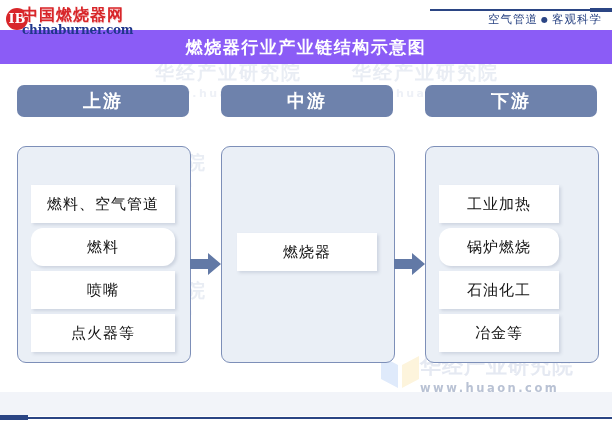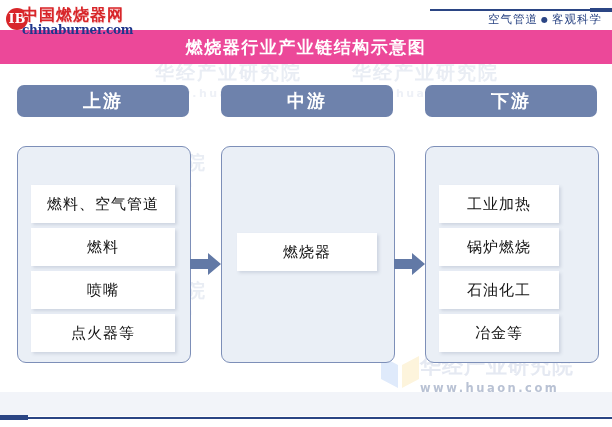--- a/index.html
+++ b/index.html
@@ -29,21 +29,21 @@
      text-shadow:0.5px 0.5px 0 #f6c9c9;}
   .logo .en{position:absolute;left:16px;top:19px;font-size:12px;font-weight:bold;color:#20368c;
      letter-spacing:-0.2px;font-family:"DejaVu Serif","Liberation Serif",serif;}
 
   .tagline-rule{position:absolute;right:0;top:9px;width:182px;height:2px;background:#2b4584;z-index:7;}
   .tagline-rule:after{content:"";position:absolute;right:0;top:-1px;width:22px;height:4px;background:#2b4584;}
   .tagline{position:absolute;right:10px;top:12px;font-size:11.5px;color:#2b4584;letter-spacing:1px;z-index:7;}
   .tagline .dot{font-size:8px;vertical-align:middle;margin:0 3px;}
 
   
-  .titlebar{position:absolute;left:0;top:30px;width:612px;height:34px;background:#ec4899;z-index:5;}
+  .titlebar{position:absolute;left:0;top:30px;width:612px;height:34px;background:#8b5cf6;z-index:5;}
   .titlebar .t{position:absolute;left:0;right:0;top:6px;text-align:center;color:#ffffff;
      font-size:17px;font-weight:bold;letter-spacing:1.5px;
      font-family:"DejaVu Sans","Liberation Sans",sans-serif;}
 
   
   .hdr{position:absolute;height:32px;border-radius:7px;background:#6e82ac;z-index:4;
        color:#fff;font-size:18px;font-weight:bold;letter-spacing:2px;
        display:flex;align-items:center;justify-content:center;}
   .hdr.up{left:17px;top:85px;width:172px;}
   .hdr.mid{left:221px;top:85px;width:172px;}
@@ -56,21 +56,21 @@
   .panel.down{left:425px;top:146px;width:172px;height:215px;}
 
   
   .item{position:absolute;height:38px;background:#ffffff;z-index:4;
         box-shadow:2px 2px 3px rgba(80,95,130,.18);
         display:flex;align-items:center;justify-content:center;
         font-size:15px;color:#111;letter-spacing:1px;}
   .col-up .item{left:31px;width:144px;}
   .col-down .item{left:439px;width:120px;}
   .item.r0{top:185px;}
-  .item.r1{top:228px;}
+  .item.r1{top:228px;border-radius:12px;}
   .item.r2{top:271px;}
   .item.r3{top:314px;}
   .item.mid{left:237px;top:233px;width:140px;height:38px;}
 
   
   .arrow{position:absolute;z-index:5;width:31px;height:24px;}
   .arrow svg{display:block;}
   .arrow.a1{left:190px;top:252px;}
   .arrow.a2{left:394px;top:252px;}
 

